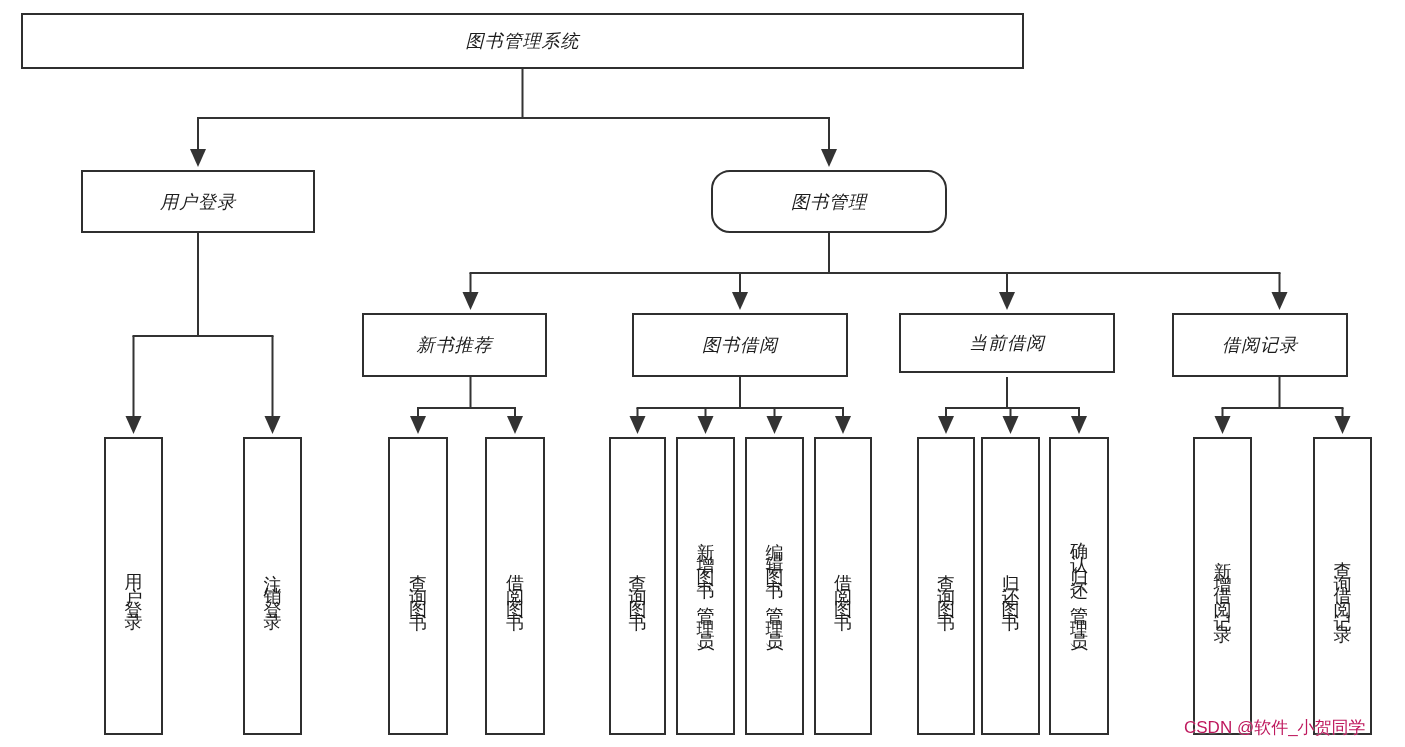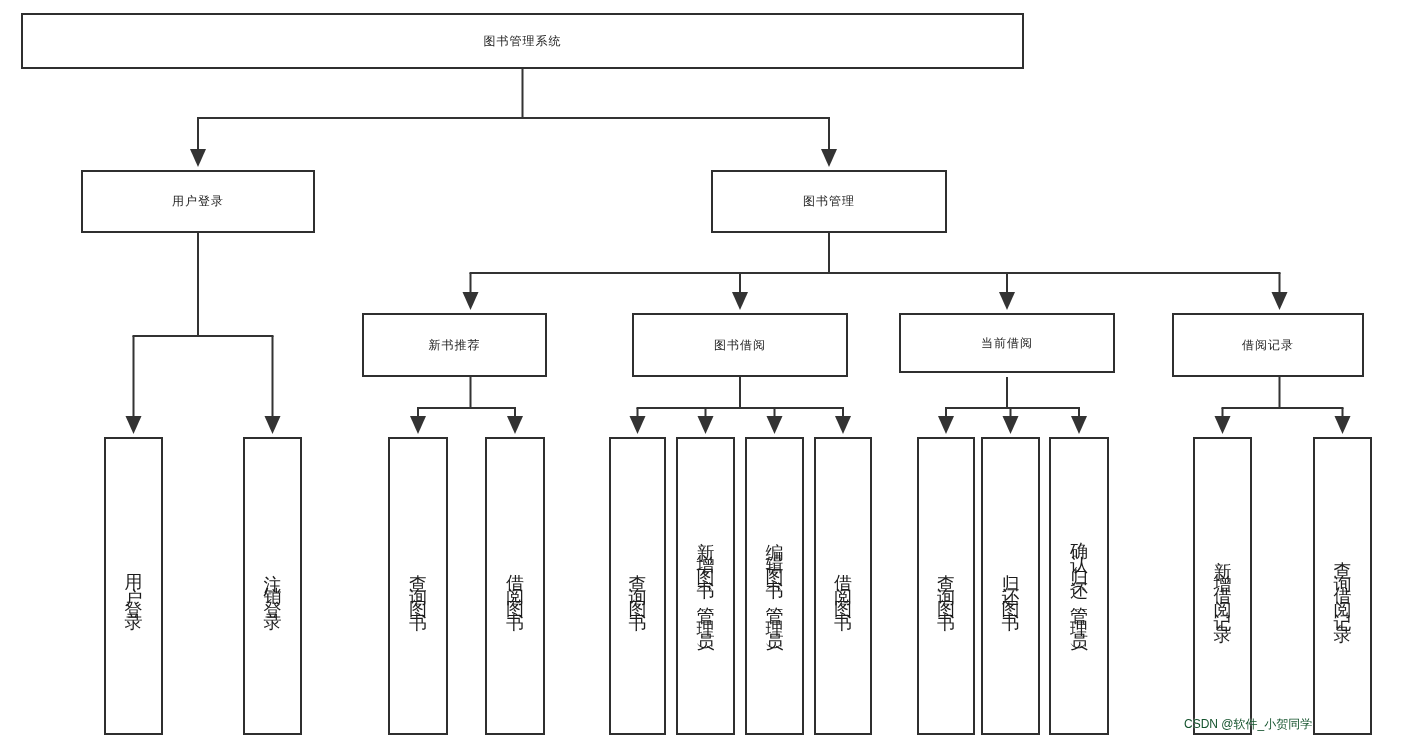--- a/index.html
+++ b/index.html
@@ -27,39 +27,40 @@
     box-sizing: border-box;
     background: #ffffff;
     border: 2px solid #2f2f2f;
     display: flex;
     align-items: center;
     justify-content: center;
     color: #1c1c1c;
     z-index: 2;
   }
   .h-node {
-    font-size: 12px;
+    font-size: 18px;
     letter-spacing: 1px;
+    font-style: italic;
   }
   .v-node {
     font-size: 18px;
   }
   .v-node .v-text {
     writing-mode: vertical-lr;
     text-orientation: mixed;
     letter-spacing: 13px;
     line-height: 1;
     white-space: nowrap;
   }
   .watermark {
     position: absolute;
     left: 1184px;
     top: 716px;
-    font-size: 12px;
-    color: #14532d;
+    font-size: 17px;
+    color: #be185d;
     z-index: 5;
     white-space: nowrap;
     text-shadow: 0 0 2px #ffffff;
   }
 </style>
 </head>
 <body>
 
 <div class="canvas">
 
@@ -110,34 +111,34 @@
     </g>
   </svg>
 
   <div class="node h-node" style="left:21px; top:13px; width:1003px; height:56px;">
     <span>图书管理系统</span>
   </div>
 
   <div class="node h-node" style="left:81px; top:170px; width:234px; height:63px;">
     <span>用户登录</span>
   </div>
-  <div class="node h-node" style="left:711px; top:170px; width:236px; height:63px;">
+  <div class="node h-node" style="left:711px; top:170px; width:236px; height:63px;border-radius:19px;">
     <span>图书管理</span>
   </div>
 
   <div class="node h-node" style="left:362px; top:313px; width:185px; height:64px;">
     <span>新书推荐</span>
   </div>
   <div class="node h-node" style="left:632px; top:313px; width:216px; height:64px;">
     <span>图书借阅</span>
   </div>
   <div class="node h-node" style="left:899px; top:313px; width:216px; height:60px;">
     <span>当前借阅</span>
   </div>
-  <div class="node h-node" style="left:1172px; top:313px; width:192px; height:64px;">
+  <div class="node h-node" style="left:1172px; top:313px; width:176px; height:64px;">
     <span>借阅记录</span>
   </div>
 
   <div class="node v-node" style="left:104px; top:437px; width:59px; height:298px;">
     <span class="v-text">用户登录</span>
   </div>
   <div class="node v-node" style="left:243px; top:437px; width:59px; height:298px;">
     <span class="v-text">注销登录</span>
   </div>
 

